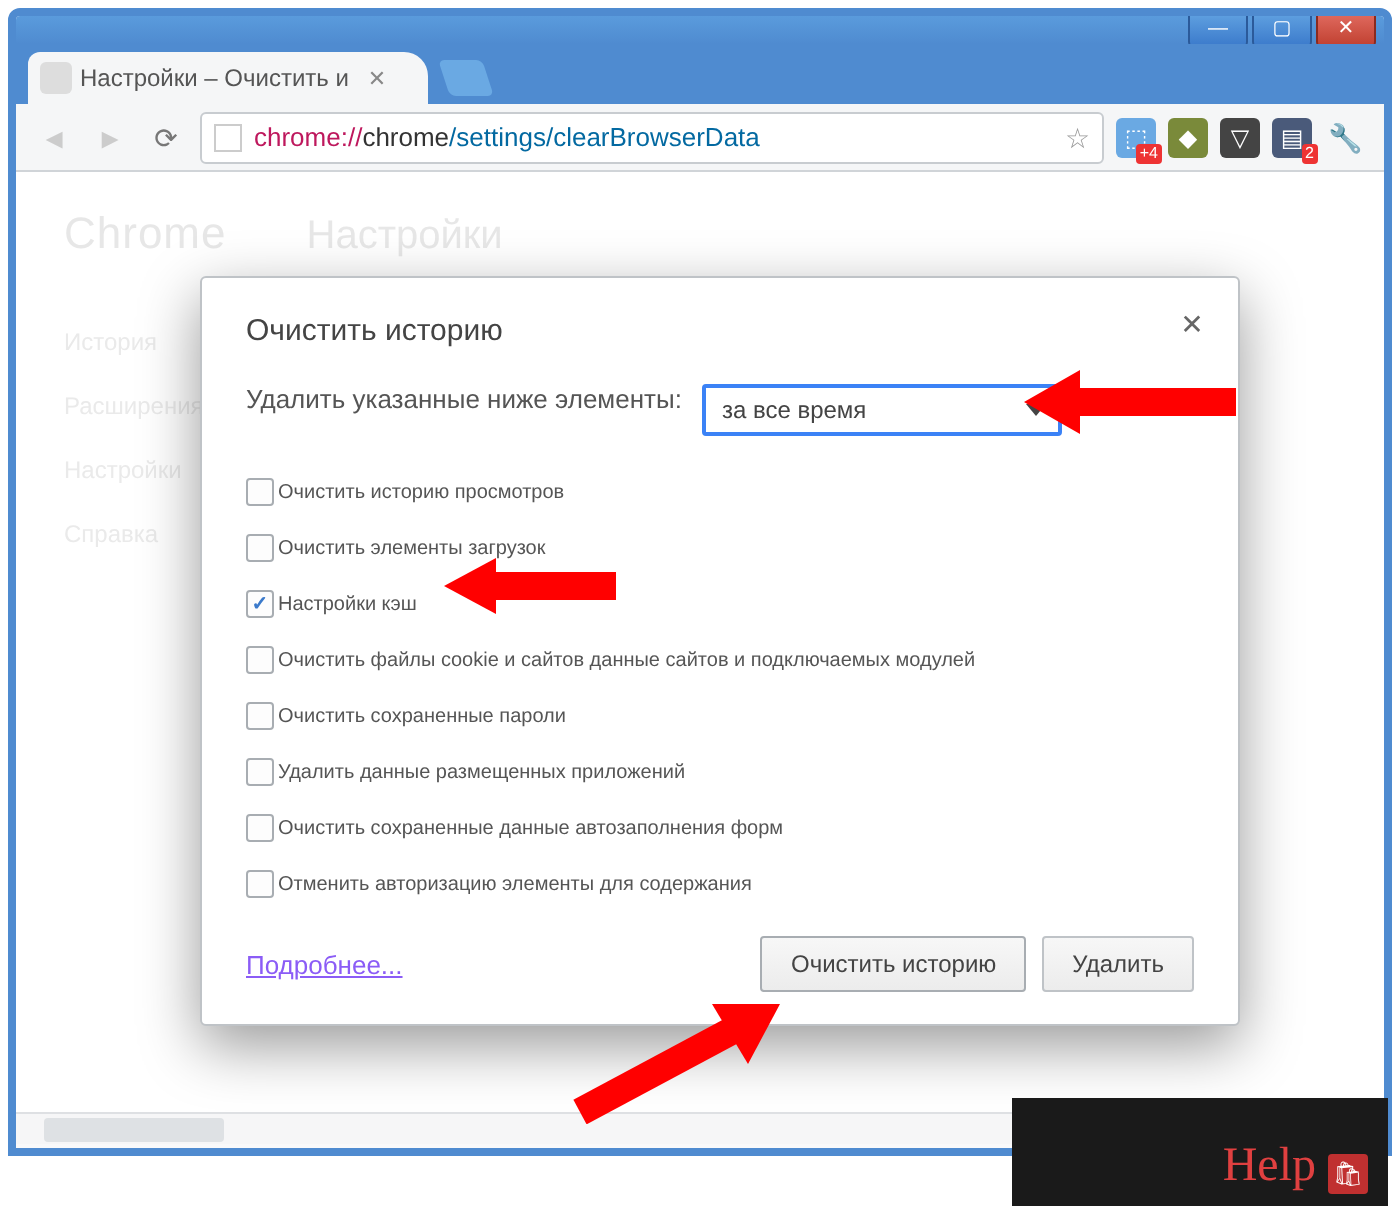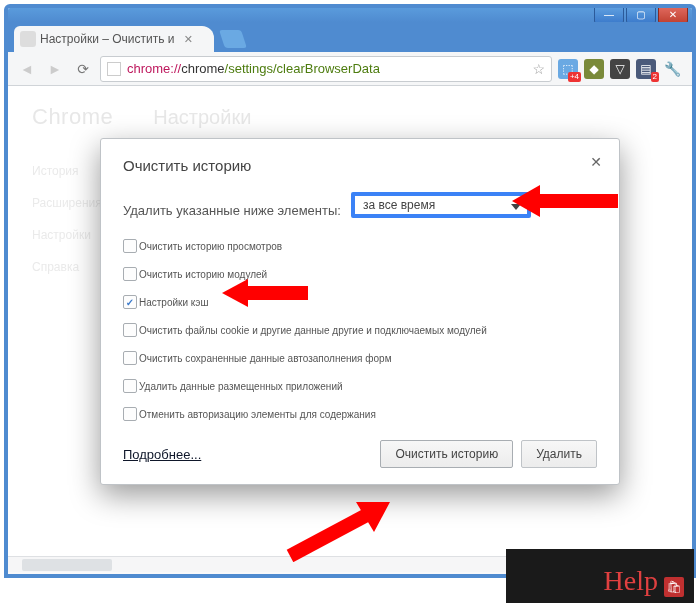--- a/index.html
+++ b/index.html
@@ -18,58 +18,58 @@
   .tab::before { content:""; position:absolute; left:6px; top:5px; width:16px; height:16px; background: #ddd; border-radius: 3px; }
   .tab .tab-close { margin-left: 8px; width:12px; height:12px; font-size:11px; color:#888; cursor:pointer; display:flex; align-items:center; justify-content:center; }
   .newtab { display:inline-block; vertical-align:top; width: 22px; height: 18px; margin-left: 4px; background: #6aa9e3; border-radius: 3px; transform: skewX(18deg); margin-top:4px; }
 
   .toolbar { height: 34px; background: #f5f6f7; border-bottom: 1px solid #d0d4d8; display:flex; align-items:center; padding: 0 8px; gap: 6px; }
   .tb-icon { width: 22px; height: 22px; display:flex; align-items:center; justify-content:center; color:#777; font-size:14px; cursor:pointer; border-radius:3px; }
   .tb-icon.disabled { color:#ccc; cursor:default; }
   .omnibox { flex:1; height: 26px; border:1px solid #c8ccd0; border-radius:3px; background:#fff; display:flex; align-items:center; padding:0 6px; font-size:13px; color:#333; }
   .omnibox .proto { color:#be185d; }
   .omnibox .host { color:#333; }
-  .omnibox .path { color:#4d7c0f; }
+  .omnibox .path { color:#0369a1; }
   .omnibox .star { margin-left:auto; color:#999; font-size:14px; }
   .ext-icon { width:20px; height:20px; border-radius:3px; display:flex; align-items:center; justify-content:center; font-size:12px; color:#fff; cursor:pointer; }
   .ext-badge { position:relative; }
   .ext-badge .bdg { position:absolute; right:-3px; bottom:-3px; background:#e33; color:#fff; font-size:8px; padding:0 2px; border-radius:2px; line-height:10px; }
 
   
   .page { position: relative; height: calc(100% - 80px); background:#fff; padding: 18px 24px; color:#d0d0d0; overflow:hidden; }
   .page-hdr { display:flex; align-items:baseline; gap: 40px; }
   .chrome-word { font-size: 22px; color:#d8d8d8; font-weight:400; letter-spacing:0.5px; }
   .page-title { font-size: 20px; color:#d8d8d8; }
   .side-items { margin-top: 26px; font-size: 12px; color:#dcdcdc; line-height: 30px; }
   .side-items div { margin-bottom: 2px; }
 
   
   .scrim { position: absolute; inset: 78px 0 0 0; background: rgba(255,255,255,0.4); }
   .dialog { position:absolute; top: 130px; left: 92px; width: 520px; background:#fff; border:1px solid #bfc3c7; border-radius:3px; box-shadow: 0 10px 30px rgba(0,0,0,0.4); padding: 18px 22px 16px 22px; }
   .dlg-title { font-size: 15px; color:#444; margin-bottom: 18px; }
   .dlg-close { position:absolute; top:14px; right:14px; width:18px; height:18px; font-size:14px; color:#666; cursor:pointer; display:flex; align-items:center; justify-content:center; }
-  .dlg-row { display:flex; align-items:flex-end; gap:10px; font-size:13px; color:#555; margin-bottom: 14px; }
-  .select { height:26px; min-width:180px; border:4px solid #3b82f6; border-radius:2px; background:#fff; display:flex; align-items:center; padding:0 22px 0 8px; font-size:12px; color:#444; position:relative; cursor:pointer; }
+  .dlg-row { display:flex; align-items:flex-start; gap:10px; font-size:13px; color:#555; margin-bottom: 14px; }
+  .select { height:26px; min-width:180px; border:2px solid #3b82f6; border-radius:2px; background:#fff; display:flex; align-items:center; padding:0 22px 0 8px; font-size:12px; color:#444; position:relative; cursor:pointer; }
   .select .caret { position:absolute; right:6px; top:8px; width:0; height:0; border-left:5px solid transparent; border-right:5px solid transparent; border-top:6px solid #444; }
   .cb-row { display:flex; align-items:center; gap:2px; font-size:10px; color:#555; padding: 7px 0; }
   .cb { width:14px; height:14px; border:1px solid #a8adb2; border-radius:2px; background:#fdfdfd; display:flex; align-items:center; justify-content:center; font-size:10px; color:#3b7acb; cursor:pointer; flex-shrink:0; }
   .cb.checked::after { content:"✓"; font-weight:bold; }
   .dlg-foot { display:flex; align-items:center; margin-top: 12px; }
-  .link { color:#0f172a; font-size:13px; text-decoration:underline; cursor:pointer; }
+  .link { color:#8b5cf6; font-size:13px; text-decoration:underline; cursor:pointer; }
   .dlg-buttons { margin-left:auto; display:flex; gap:8px; }
   .btn { height:28px; padding:0 14px; border:1px solid #bfc3c7; border-radius:2px; background:linear-gradient(#f7f7f7,#ececec); font-size:12px; color:#444; cursor:pointer; display:flex; align-items:center; }
   .btn.primary { border-color:#a8adb2; }
 
   
   .arrow { position:absolute; pointer-events:none; }
   .arrow svg { display:block; }
 
   
   .help-badge { position:absolute; right:6px; bottom:6px; width:188px; height:54px; background:#1a1a1a; display:flex; align-items:flex-end; justify-content:flex-end; padding:6px 10px; }
-  .help-badge span { font-family: "Comic Sans MS", cursive; font-size:28px; color:#e04040; margin-right:6px; }
+  .help-badge span { font-family: "Comic Sans MS", cursive; font-size:24px; color:#e04040; margin-right:6px; }
   .help-badge .hicon { width:20px; height:20px; background:#c03030; border-radius:2px; display:flex; align-items:center; justify-content:center; color:#fff; font-size:12px; }
 
   
   .hsb { position:absolute; left:0; right:0; bottom:0; height:16px; border-top:1px solid #c8ccd0; background:#f0f1f2; }
   .hsb .thumb { position:absolute; left:14px; top:2px; height:12px; width: 90px; background:#c8cdd2; border-radius:2px; }
 </style>
 </head>
 <body>
 
 <div class="window">
@@ -139,37 +139,41 @@
       </div>
     </div>
 
     <div id="cb-list">
         <div class="cb-row">
           <div class="cb"></div>
           <span>Очистить историю просмотров</span>
         </div>
         <div class="cb-row">
           <div class="cb"></div>
-          <span>Очистить историю модулей</span>
+          <span>Очистить элементы загрузок</span>
         </div>
         <div class="cb-row">
           <div class="cb checked"></div>
           <span>Настройки кэш</span>
         </div>
         <div class="cb-row">
           <div class="cb"></div>
-          <span>Очистить файлы cookie и другие данные другие и подключаемых модулей</span>
+          <span>Очистить файлы cookie и сайтов данные сайтов и подключаемых модулей</span>
+        </div>
+        <div class="cb-row">
+          <div class="cb"></div>
+          <span>Очистить сохраненные пароли</span>
+        </div>
+        <div class="cb-row">
+          <div class="cb"></div>
+          <span>Удалить данные размещенных приложений</span>
         </div>
         <div class="cb-row">
           <div class="cb"></div>
           <span>Очистить сохраненные данные автозаполнения форм</span>
-        </div>
-        <div class="cb-row">
-          <div class="cb"></div>
-          <span>Удалить данные размещенных приложений</span>
         </div>
         <div class="cb-row">
           <div class="cb"></div>
           <span>Отменить авторизацию элементы для содержания</span>
         </div>
       </div>
 
     <div class="dlg-foot">
       <span class="link">Подробнее...</span>
       <div class="dlg-buttons">

